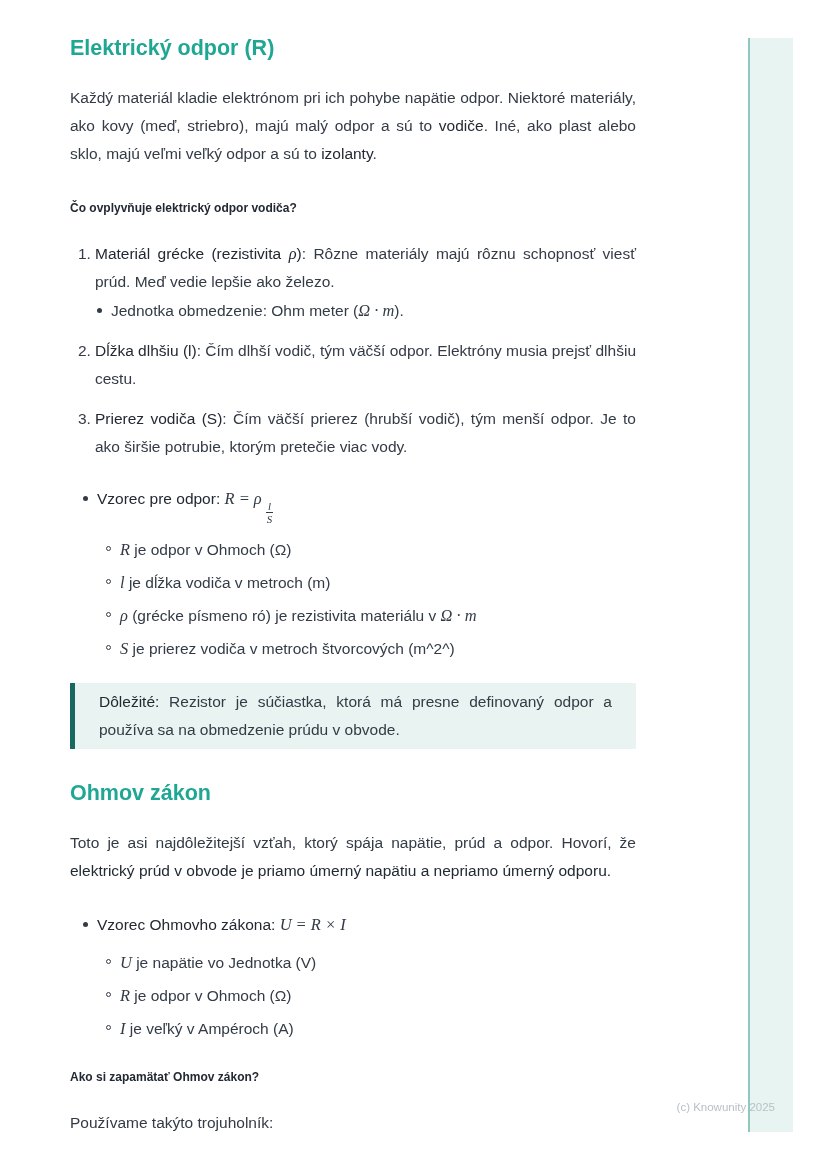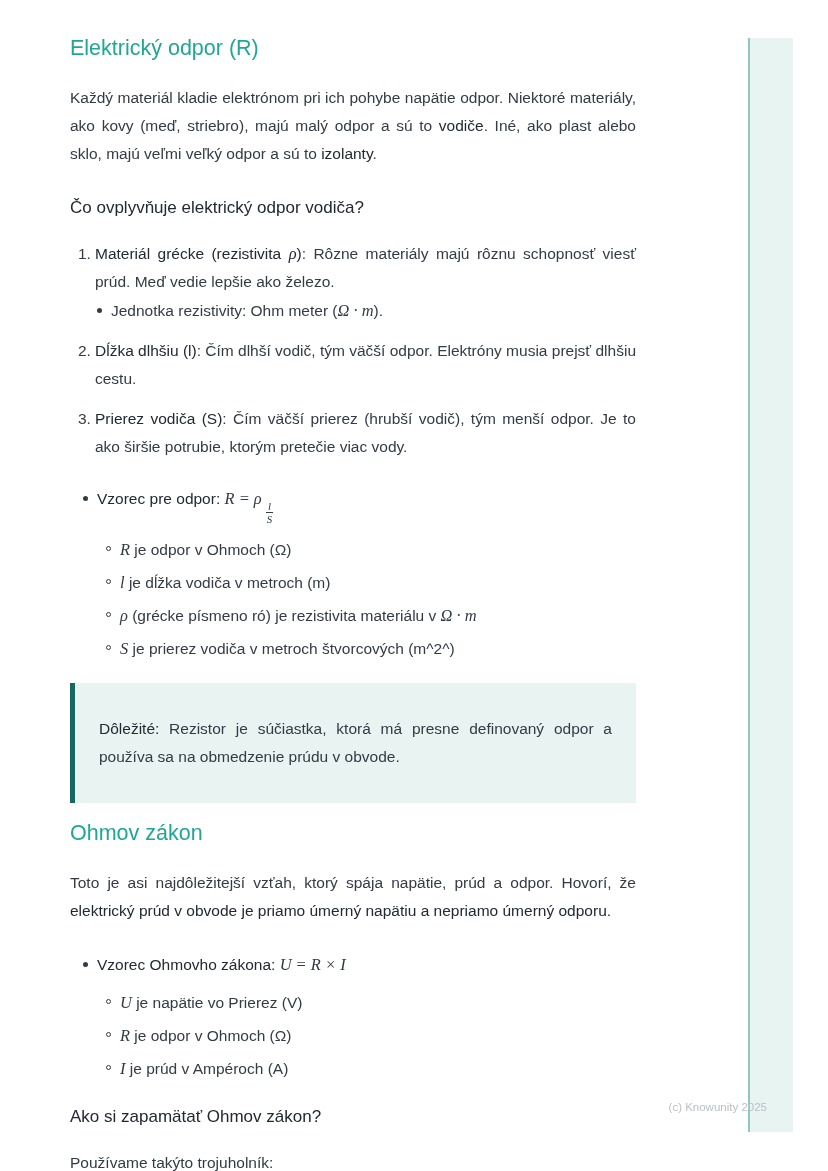--- a/index.html
+++ b/index.html
@@ -16,25 +16,25 @@
   html,body{background:#fff}
   body{font-family:"Liberation Sans",sans-serif}
   .page{position:relative;width:828px;height:1171px;background:#fff;overflow:hidden}
 
   .side-strip{position:absolute;top:38px;right:35px;width:45px;height:1094px;
     background:var(--strip-bg);border-left:2px solid var(--strip-edge);z-index:1}
 
   .content{position:absolute;left:70px;top:34px;width:566px;color:var(--text);
     font-size:15.5px;line-height:28px}
 
-  h1.sec{font-size:21.5px;line-height:28px;font-weight:400;color:var(--accent);margin:0 0 22px}
+  h1.sec{font-size:21.5px;line-height:28px;font-weight:700;color:var(--accent);margin:0 0 22px}
   h1.sec2{margin-top:0}
   p.body{margin:0 0 26px;color:var(--text)}
   .just{text-align:justify}
-  h3.sub{font-size:17px;font-weight:400;color:var(--heading);margin:0 0 18px}
+  h3.sub{font-size:12px;font-weight:700;color:var(--heading);margin:0 0 18px}
   b,strong{font-weight:400;color:var(--heading)}
 
   .math{font-family:"Liberation Serif",serif;font-style:italic;font-size:1.06em}
   .frac{display:inline-flex;flex-direction:column;align-items:center;vertical-align:-0.55em;
     font-size:0.66em;line-height:1.15;margin-left:3px}
   .frac .num{border-bottom:1px solid var(--text);padding:0 2px}
   .frac .den{padding:0 2px}
 
   .olist{margin:0 0 24px}
   .li{display:flex;margin:0 0 12px}
@@ -45,25 +45,25 @@
   .disc{position:absolute;left:2px;top:11px;width:5px;height:5px;border-radius:50%;background:var(--text)}
   .circ{position:absolute;left:2px;top:10px;width:5px;height:5px;border-radius:50%;border:1.5px solid var(--text)}
   .ulist{margin:0 0 20px}
   .ul1{display:flex;margin:0 0 10px}
   .ul1 .mk{flex:0 0 16px;margin-left:11px;position:relative}
   .ul2{display:flex;margin:0 0 5px 34px}
   .ul2 .mk{flex:0 0 16px;position:relative}
   .ul2 .ibody{flex:1}
 
   .callout{background:var(--callout-bg);border-left:5px solid var(--callout-border);
-    padding:32px 24px;margin:20px 0 16px;text-align:justify}
+    padding:5px 24px;margin:20px 0 30px;text-align:justify}
 
   .gap-q{margin:20px 0 27px}
 
-  .footer{position:absolute;right:61px;top:1101px;font-size:11.5px;color:var(--footer);z-index:2}
+  .footer{position:absolute;right:53px;top:1101px;font-size:11.5px;color:var(--footer);z-index:2}
 </style>
 </head>
 <body>
 
 <div class="page">
   <div class="side-strip"></div>
 
   <main class="content">
 
     <h1 class="sec">Elektrický odpor (R)</h1>
@@ -75,21 +75,21 @@
     <div class="olist">
 
       <div class="li">
         <span class="num">1.</span>
         <div class="ibody">
           <span><strong>Materiál grécke (rezistivita </strong><strong class="math">ρ</strong><strong>)</strong><span>: Rôzne materiály majú rôznu schopnosť viesť prúd. Meď vedie lepšie ako železo.</span></span>
           <div class="subline">
             <span class="mk">
                 <span class="disc"></span>
               </span>
-            <span class="ibody"><span>Jednotka rezistivity: Ohm meter (</span><span class="math">Ω · m</span><span>).</span></span>
+            <span class="ibody"><span>Jednotka obmedzenie: Ohm meter (</span><span class="math">Ω · m</span><span>).</span></span>
           </div>
         </div>
       </div>
 
       <div class="li">
         <span class="num">2.</span>
         <div class="ibody"><strong>Dĺžka dlhšiu (l)</strong><span>: Čím dlhší vodič, tým väčší odpor. Elektróny musia prejsť dlhšiu cestu.</span></div>
       </div>
 
       <div class="li">
@@ -145,33 +145,33 @@
       <div class="ul1">
         <span class="mk">
             <span class="disc"></span>
           </span>
         <div class="ibody"><strong>Vzorec Ohmovho zákona:</strong>&nbsp;<span class="math">U = R × I</span></div>
       </div>
       <div class="ul2">
         <span class="mk">
             <span class="circ"></span>
           </span>
-        <span class="ibody"><span class="math">U</span><span> je napätie vo Prierez (V)</span></span>
+        <span class="ibody"><span class="math">U</span><span> je napätie vo Jednotka (V)</span></span>
       </div>
       <div class="ul2">
         <span class="mk">
             <span class="circ"></span>
           </span>
         <span class="ibody"><span class="math">R</span><span> je odpor v Ohmoch (Ω)</span></span>
       </div>
       <div class="ul2">
         <span class="mk">
             <span class="circ"></span>
           </span>
-        <span class="ibody"><span class="math">I</span><span> je prúd v Ampéroch (A)</span></span>
+        <span class="ibody"><span class="math">I</span><span> je veľký v Ampéroch (A)</span></span>
       </div>
     </div>
 
     <h3 class="sub gap-q">Ako si zapamätať Ohmov zákon?</h3>
 
     <p class="body">Používame takýto trojuholník:</p>
 
   </main>
 
   <div class="footer">(c) Knowunity 2025</div>

